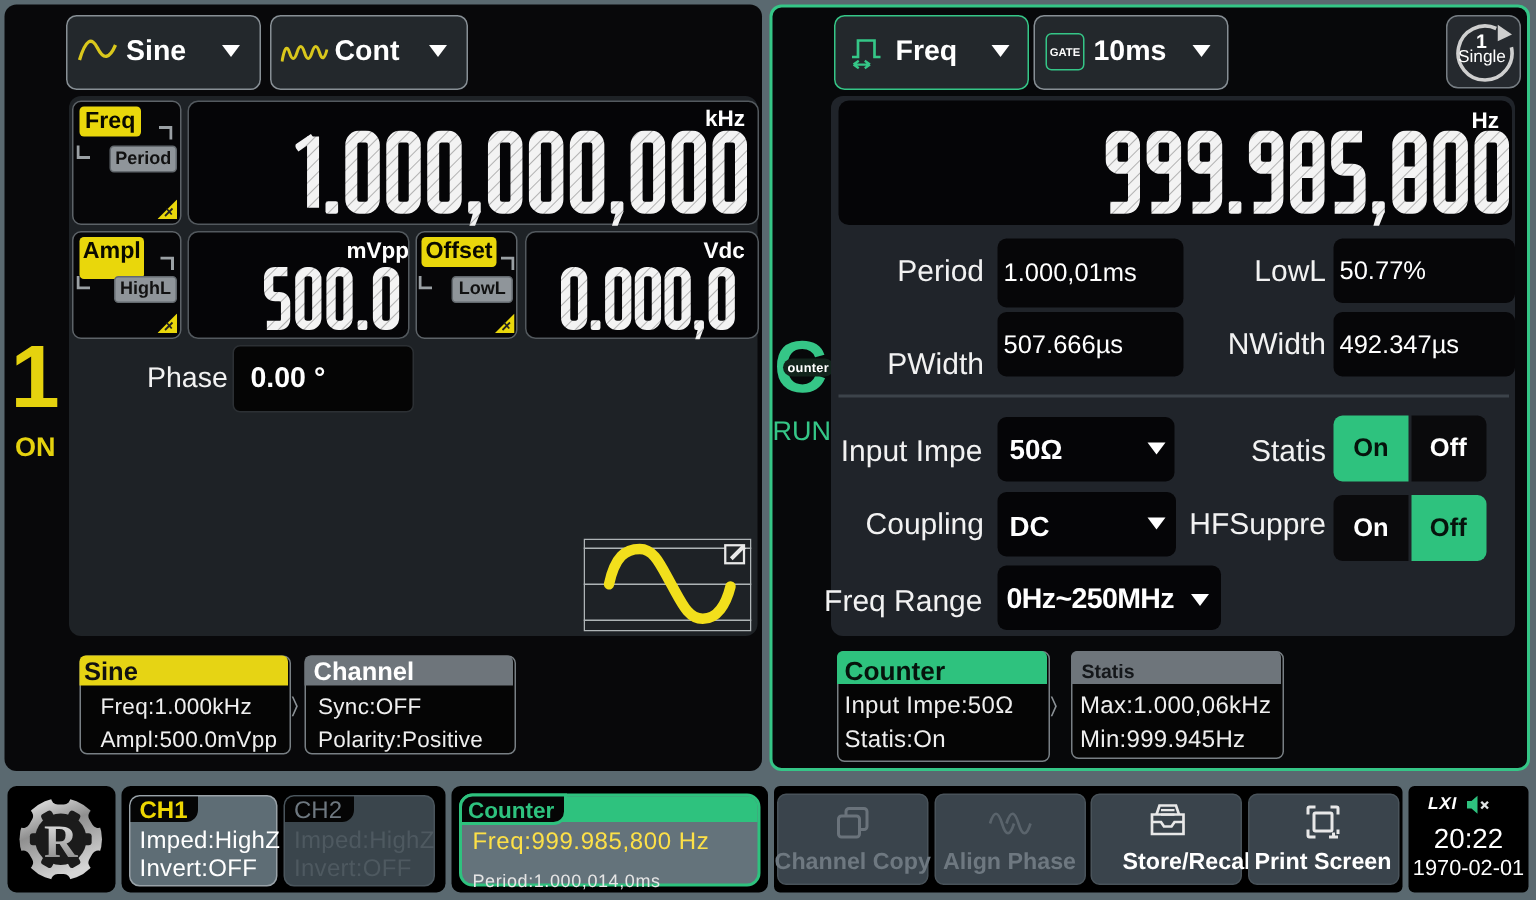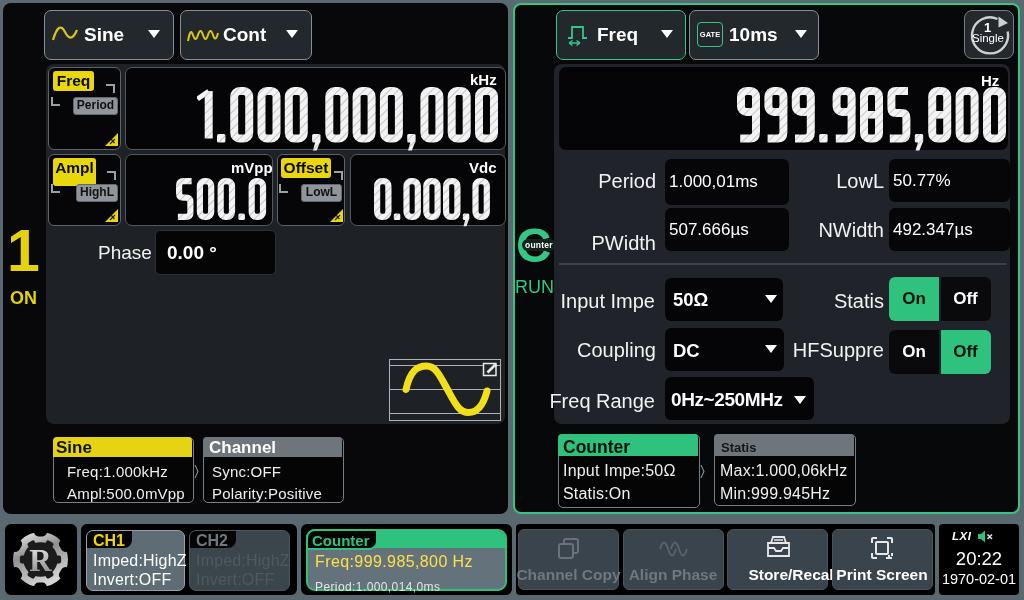--- a/index.html
+++ b/index.html
@@ -265,21 +265,21 @@
     <text x="29.5" y="41" font-size="31" font-weight="bold" font-family="Liberation Serif" fill="url(#met2)" text-anchor="middle">R</text>
   </svg>
 <div class="abs" style="left:81px;top:524px;width:216px;height:71px;background:#000;border-radius:6px"></div>
 <div class="abs" style="left:86px;top:530px;width:99px;height:61px;border:1px solid #99a2a8;border-radius:7px;background:#5e6d75;box-sizing:border-box"></div>
 <div class="abs" style="left:87px;top:531px;width:45px;height:17px;background:#050505;border-radius:6px 0 8px 0"></div>
 <div class="abs" style="left:93px;top:532px;color:#edd602;font-size:16px;font-weight:bold">CH1</div>
 <div class="abs" style="left:93px;top:552px;color:#fff;font-size:16px;letter-spacing:0.2px">Imped:HighZ</div>
 <div class="abs" style="left:93px;top:571px;color:#fff;font-size:16px;letter-spacing:0.2px">Invert:OFF</div>
 <div class="abs" style="left:189px;top:530px;width:101px;height:61px;border:1px solid #4a555c;border-radius:7px;background:#3a454c;box-sizing:border-box"></div>
 <div class="abs" style="left:190px;top:531px;width:46px;height:17px;background:#050505;border-radius:6px 0 8px 0"></div>
-<div class="abs" style="left:196px;top:532px;color:#6e7880;font-size:16px;font-weight:bold">CH2</div>
+<div class="abs" style="left:196px;top:532px;color:#6e7880;font-size:16px;font-weight:normal">CH2</div>
 <div class="abs" style="left:196px;top:552px;color:#4e5960;font-size:16px;letter-spacing:0.2px">Imped:HighZ</div>
 <div class="abs" style="left:196px;top:571px;color:#4e5960;font-size:16px;letter-spacing:0.2px">Invert:OFF</div>
 <div class="abs" style="left:301px;top:524px;width:211px;height:71px;background:#000;border-radius:6px"></div>
 <div class="abs" style="left:306px;top:529px;width:201px;height:62px;border:2px solid #2ec27e;border-radius:9px;background:#64737b;box-sizing:border-box"></div>
 <div class="abs" style="left:308px;top:531px;width:197px;height:17px;background:#2ec27e;border-radius:7px 7px 0 0"></div>
 <div class="abs" style="left:306px;top:529px;width:72px;height:21px;background:#050505;border:2px solid #2ec27e;border-radius:9px 0 9px 0;box-sizing:border-box"></div>
 <div class="abs" style="left:312px;top:532px;color:#2ec27e;font-size:15px;font-weight:bold">Counter</div>
 <div class="abs" style="left:315px;top:553px;color:#fde047;font-size:16px;letter-spacing:0.4px">Freq:999.985,800 Hz</div>
 <div class="abs" style="left:315px;top:580px;color:#e5e5e5;font-size:12px;letter-spacing:0.4px">Period:1.000,014,0ms</div>
 <div class="abs" style="left:516px;top:524px;width:419px;height:71px;background:#000;border-radius:4px"></div>

